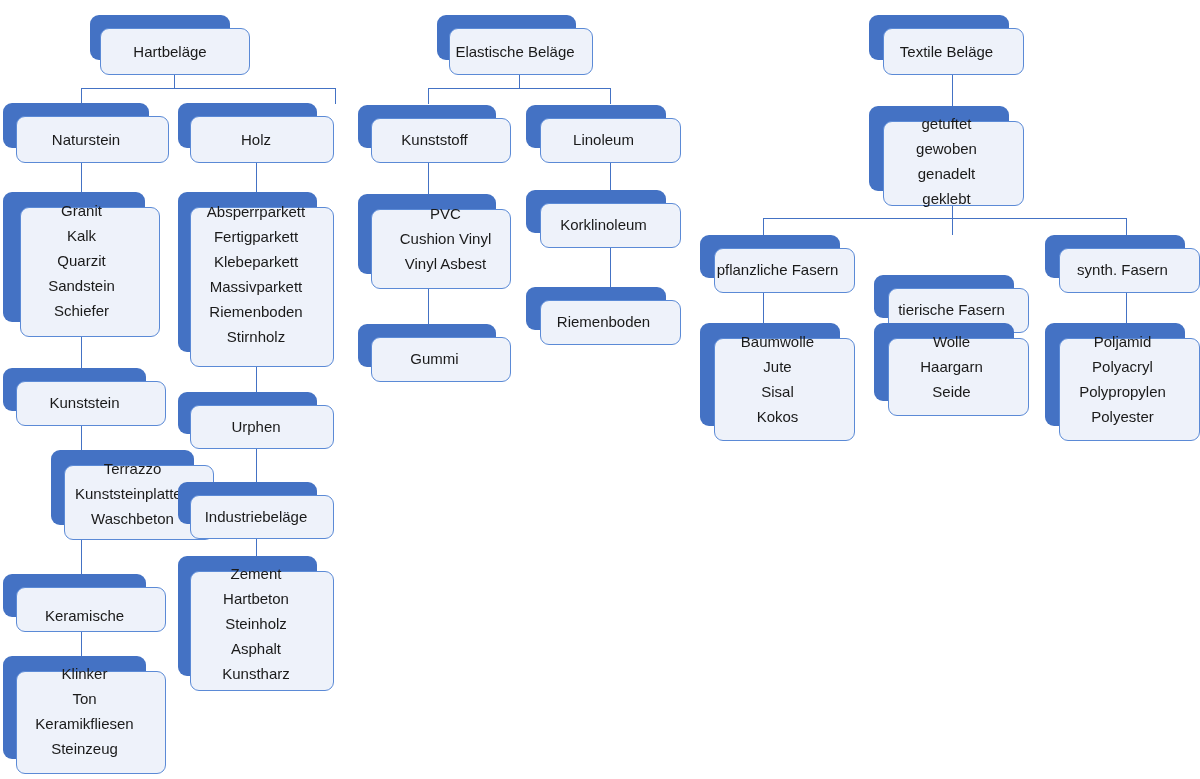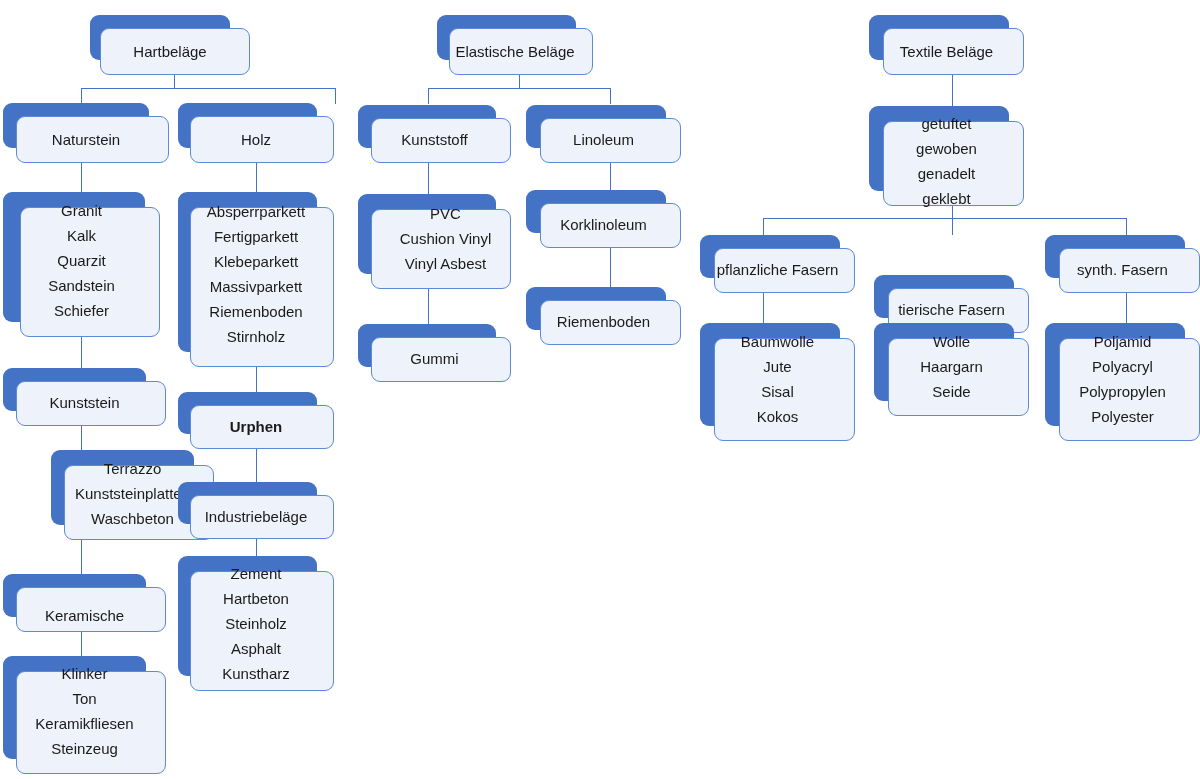--- a/index.html
+++ b/index.html
@@ -169,21 +169,21 @@
     <div class="lines" style="top:3px;height:157px;">
       <span>Absperrparkett</span>
       <span>Fertigparkett</span>
       <span>Klebeparkett</span>
       <span>Massivparkett</span>
       <span>Riemenboden</span>
       <span>Stirnholz</span>
     </div>
   </div>
 
-  <div class="node" style="left:178px;top:392px;width:156px;height:57px;font-weight:bold;">
+  <div class="node" style="left:178px;top:392px;width:156px;height:57px;">
     <div class="shadow" style="width:139px;height:42px;"></div>
     <div class="card" style="left:12px;top:13px;width:144px;height:44px;"></div>
     <div class="lines" style="top:13px;height:42px;">
       <span>Urphen</span>
     </div>
   </div>
 
   <div class="node" style="left:178px;top:482px;width:156px;height:68px;">
     <div class="shadow" style="width:139px;height:42px;"></div>
     <div class="card" style="left:12px;top:13px;width:144px;height:44px;"></div>

